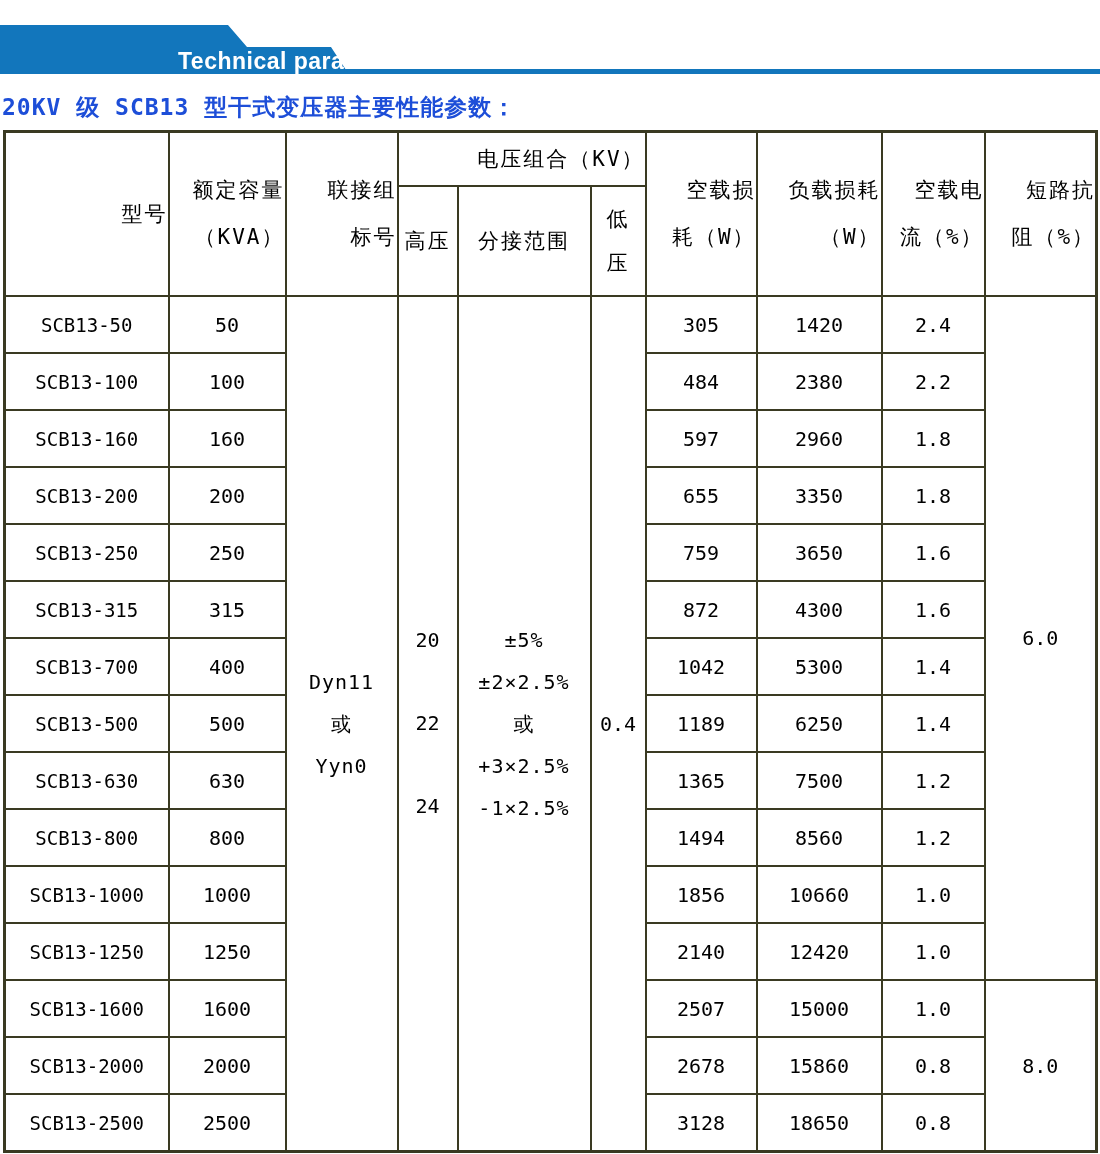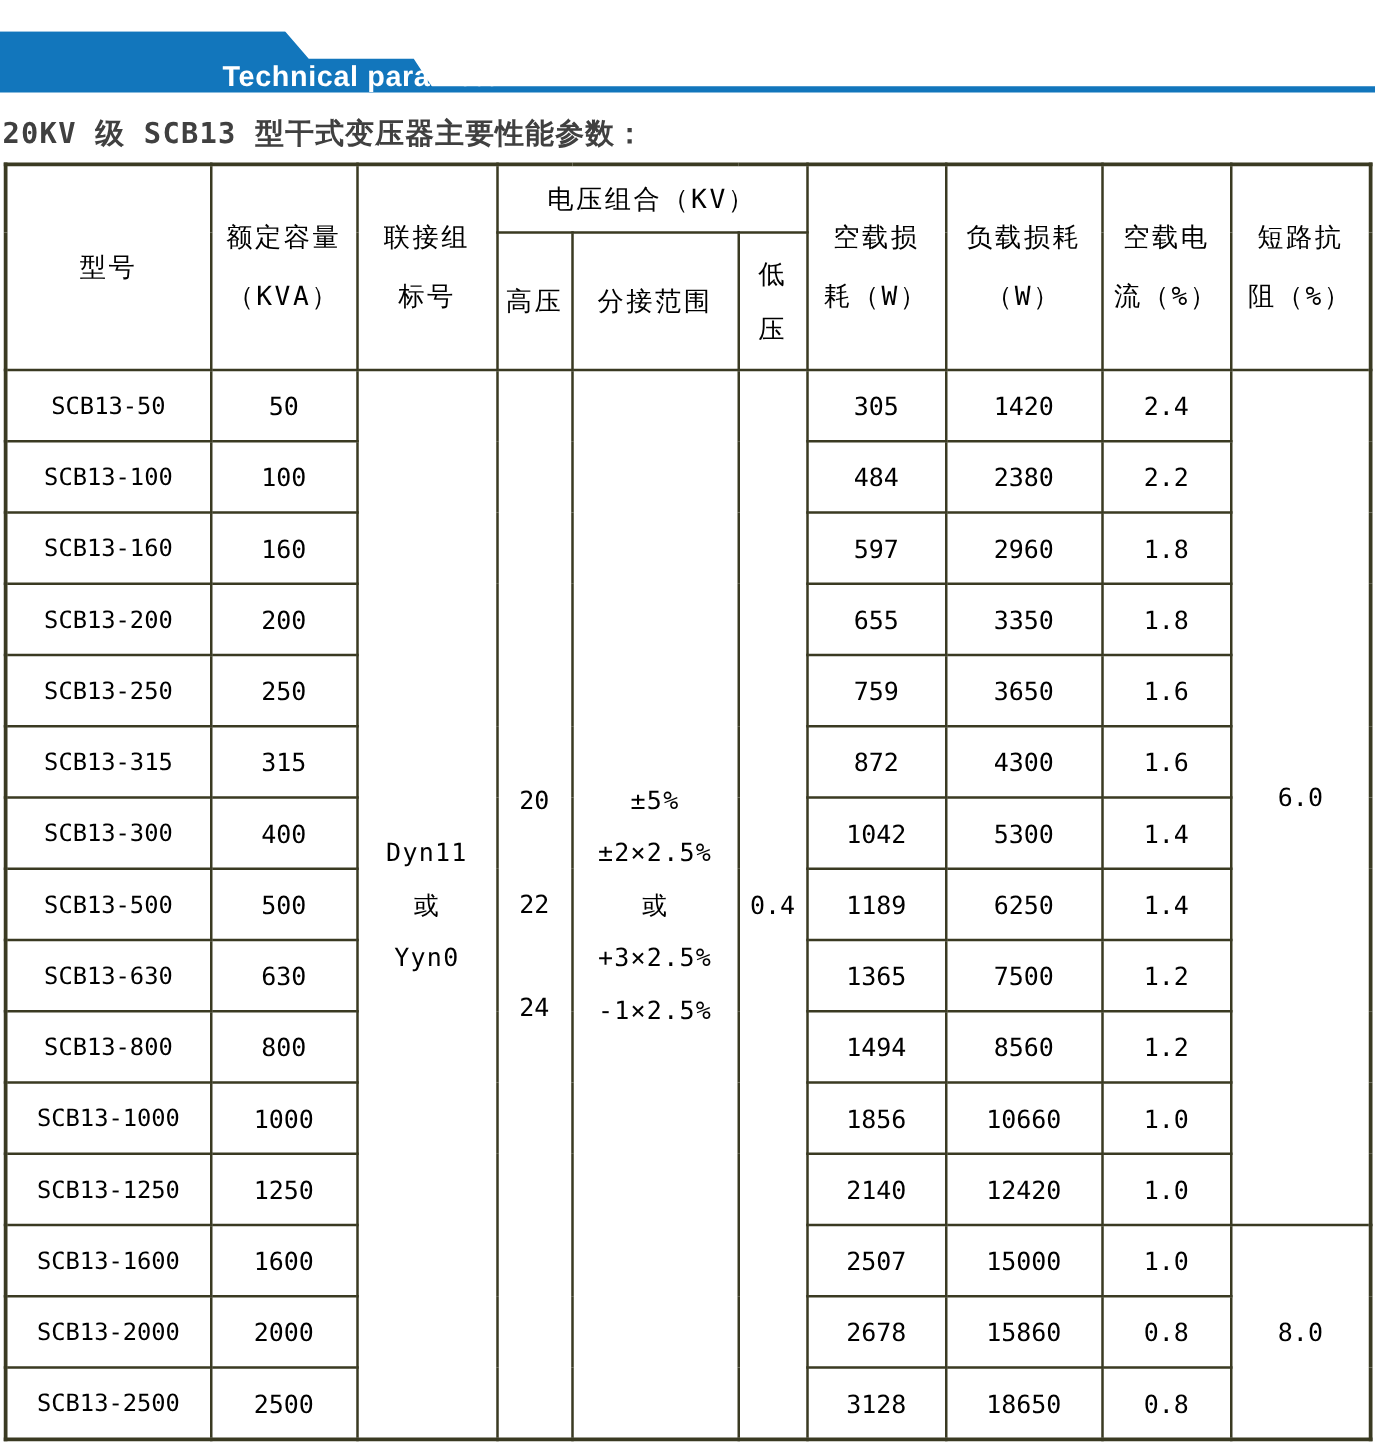--- a/index.html
+++ b/index.html
@@ -28,36 +28,36 @@
   }
   .banner-title-en{
     position:absolute;left:178px;top:50px;
     font-family:"Liberation Sans","DejaVu Sans",sans-serif;
     font-size:23px;font-weight:600;color:#ffffff;letter-spacing:0.5px;line-height:1;
   }
 
   
   .page-title{
     margin:18px 0 8px 2px;
-    font-size:23px;font-weight:600;letter-spacing:1px;line-height:30px;color:#404040;
+    font-size:23px;font-weight:600;letter-spacing:1px;line-height:30px;color:#1d4ed8;
   }
 
   
   table.spec{
     border-collapse:collapse;table-layout:fixed;
     margin-left:3px;width:1092px;
     border:3px solid var(--line);
   }
   table.spec th,table.spec td{
     border:2px solid var(--line);
     text-align:center;vertical-align:middle;
     padding:0;overflow:hidden;
   }
   thead th{font-weight:normal;font-size:21px;letter-spacing:2px;}
-  thead tr.head-main th{height:52px;}
+  thead tr.head-main th{height:52px;text-align:right;}
   thead tr.head-sub th{height:108px;}
   .two-line div{line-height:47px;}
   th.sub{vertical-align:bottom;padding-bottom:16px;}
   th.sub-lv{vertical-align:bottom;padding-bottom:8px;}
   th.sub-lv div{line-height:44px;}
 
   tbody td{height:55px;font-size:20px;}
   td.model{font-size:19px;letter-spacing:0;}
   td.cur{padding-top:9px;height:46px;margin-left:40px;}
   td.lines div{line-height:42px;letter-spacing:1px;}
@@ -182,21 +182,21 @@
         <td class="cur">1.6</td>
       </tr>
       <tr>
         <td class="model">SCB13-315</td>
         <td class="cap">315</td>
         <td class="num">872</td>
         <td class="num">4300</td>
         <td class="cur">1.6</td>
       </tr>
       <tr>
-        <td class="model">SCB13-300</td>
+        <td class="model">SCB13-700</td>
         <td class="cap">400</td>
         <td class="num">1042</td>
         <td class="num">5300</td>
         <td class="cur">1.4</td>
       </tr>
       <tr>
         <td class="model">SCB13-500</td>
         <td class="cap">500</td>
         <td class="num">1189</td>
         <td class="num">6250</td>

